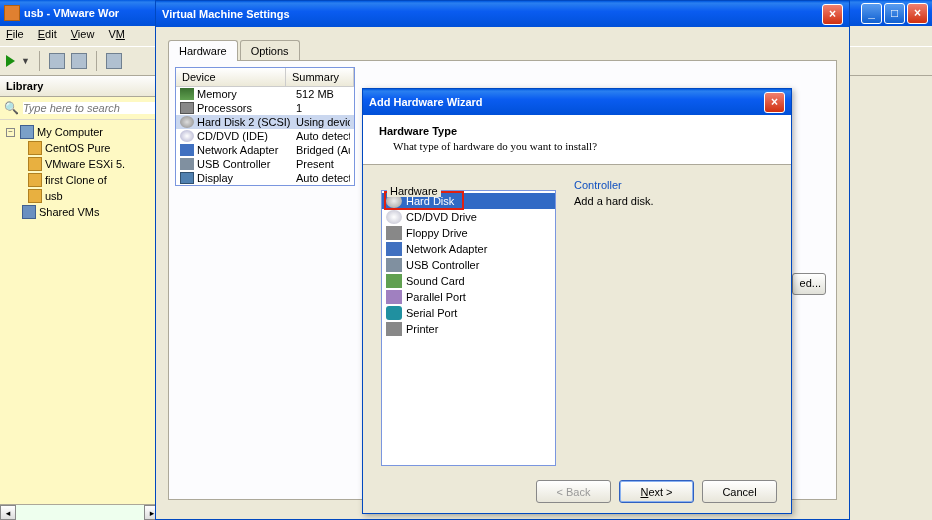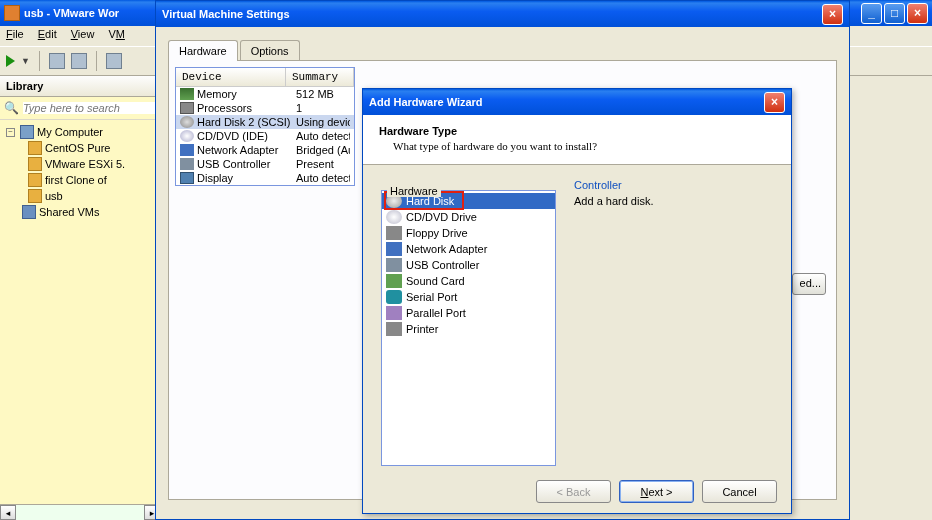--- a/index.html
+++ b/index.html
@@ -45,21 +45,21 @@
 .settings-dialog { position: absolute; left: 155px; top: 0; width: 695px; height: 520px; background: #ece9d8; border: 1px solid #0048c0; }
 .settings-titlebar { height: 26px; background: linear-gradient(#0058e0,#2a80f0 8%,#0a5cf0 40%,#0050d8); color: #fff; display: flex; align-items: center; padding: 0 6px; font-family: "Courier New", monospace; font-weight: bold; font-size: 13px; }
 .settings-titlebar .spacer { flex: 1; }
 .settings-body { padding: 12px; }
 .tabs { display: flex; }
 .tab { padding: 4px 10px; background: #ece9d8; border: 1px solid #aca899; border-bottom: none; border-radius: 3px 3px 0 0; margin-right: 2px; position: relative; top: 1px; }
 .tab.active { background: #fcfcfe; z-index: 2; }
 .tab-pane { background: #fcfcfe; border: 1px solid #aca899; padding: 6px; height: 440px; position: relative; }
 .device-table { width: 180px; border: 1px solid #7a96df; background: #fff; }
 .dt-header { display: flex; background: linear-gradient(#fff,#ece9d8); border-bottom: 1px solid #ccc; }
-.dt-header div { padding: 3px 6px; border-right: 1px solid #ccc; font-family: Liberation Mono, monospace; }
+.dt-header div { padding: 3px 6px; border-right: 1px solid #ccc; }
 .dt-col1 { width: 110px; } .dt-col2 { flex: 1; }
 .dt-row { display: flex; padding: 1px 4px; align-items: center; gap: 3px; cursor: pointer; }
 .dt-row.selected { background: #cad7ef; }
 .dev-icon { width: 14px; height: 12px; display: inline-block; }
 .dev-icon.mem { background: linear-gradient(#3a7030,#60a050); }
 .dev-icon.cpu { background: #888; border: 1px solid #555; }
 .dev-icon.hdd { background: radial-gradient(#ddd,#888); border-radius: 50%; }
 .dev-icon.cd { background: radial-gradient(#fff,#aac); border-radius: 50%; }
 .dev-icon.net { background: #4070c0; }
 .dev-icon.usb { background: #8090a0; }
@@ -266,26 +266,26 @@
           </div>
         <div class="hw-item">
             <span class="hw-icon uc"></span>
             <span>USB Controller</span>
           </div>
         <div class="hw-item">
             <span class="hw-icon sc"></span>
             <span>Sound Card</span>
           </div>
         <div class="hw-item">
+            <span class="hw-icon pp"></span>
+            <span>Parallel Port</span>
+          </div>
+        <div class="hw-item">
             <span class="hw-icon sp"></span>
             <span>Serial Port</span>
-          </div>
-        <div class="hw-item">
-            <span class="hw-icon pp"></span>
-            <span>Parallel Port</span>
           </div>
         <div class="hw-item">
             <span class="hw-icon pr"></span>
             <span>Printer</span>
           </div>
       </div>
     </div>
     <div class="explain">
       <div class="exp-label">Controller</div>
       <div class="exp-text">Add a hard disk.</div>

